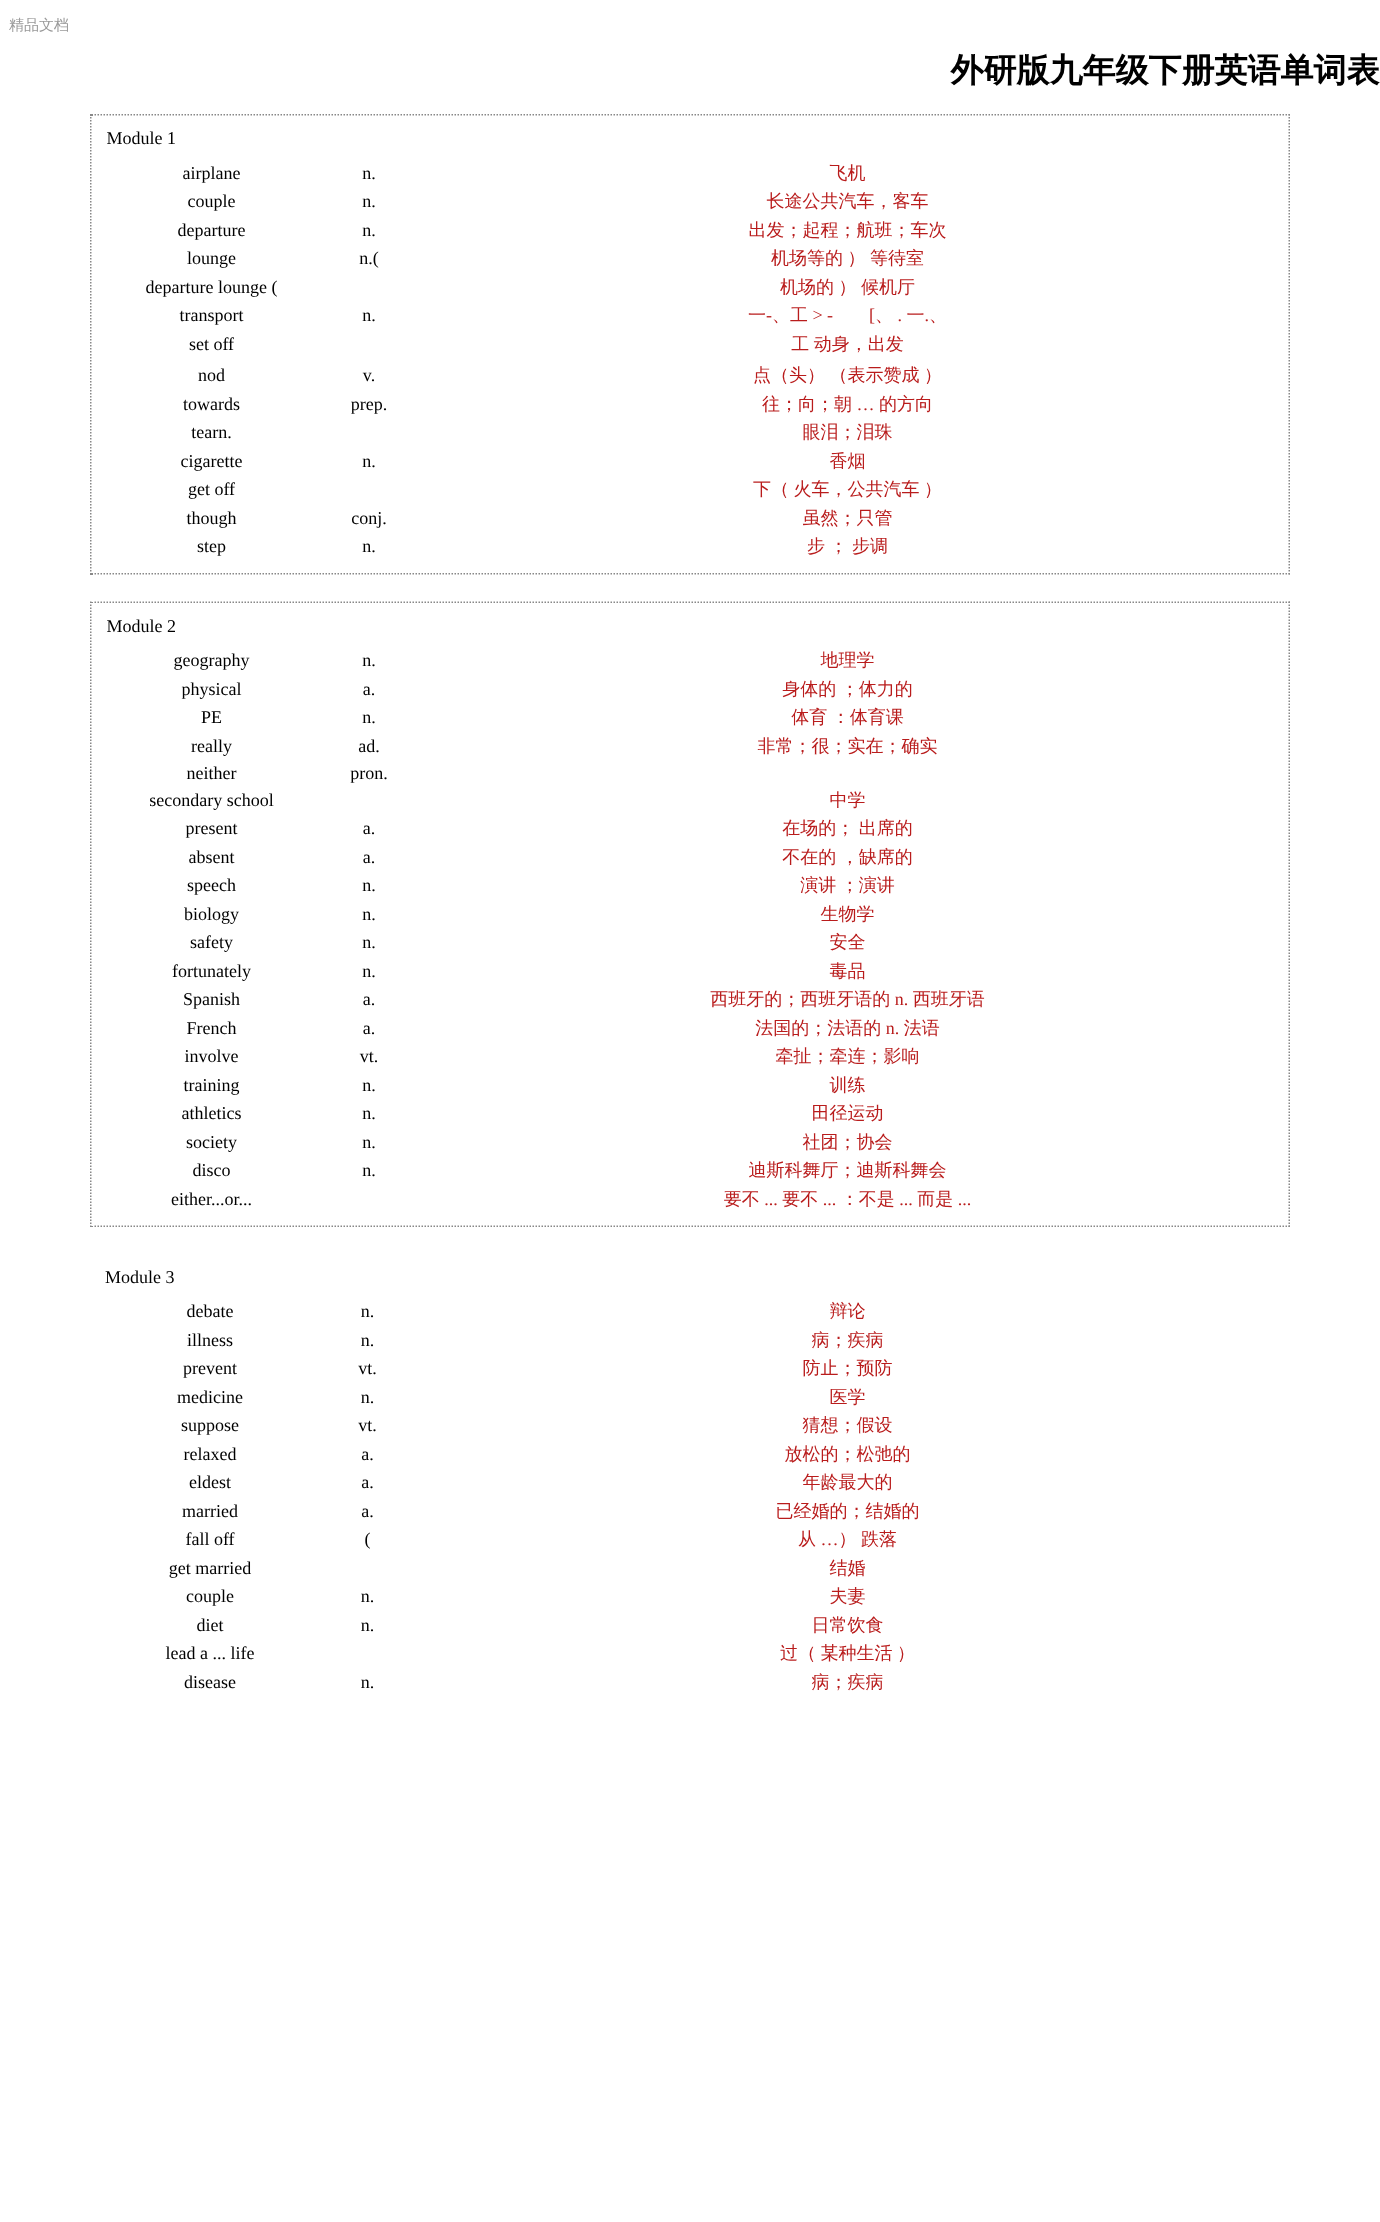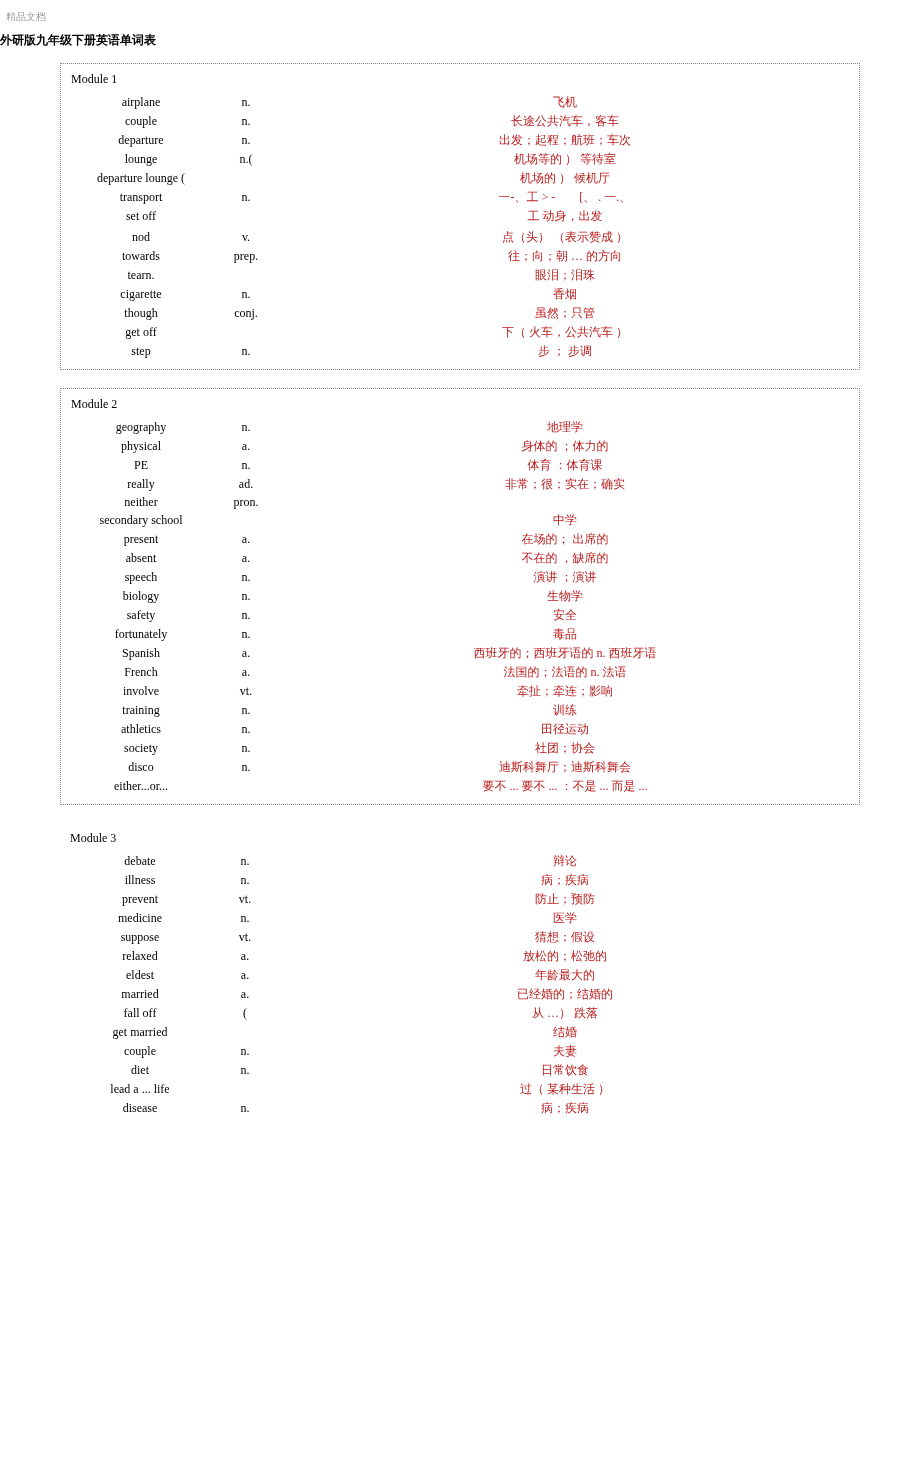--- a/index.html
+++ b/index.html
@@ -10,22 +10,22 @@
     background: #fff;
     color: #000;
     font-size: 12px;
   }
   .header-watermark {
     font-size: 10px;
     color: #999;
     padding: 10px 0 0 6px;
   }
   .page-title {
-    text-align: left;
-    font-size: 12px;
+    text-align: right;
+    font-size: 22px;
     font-weight: bold;
     margin: 8px 0 14px 0;
   }
   .module-block {
     border: 1px dotted #888;
     margin: 8px 60px 18px 60px;
     padding: 6px 10px 8px 10px;
     font-family: Liberation Serif, serif;
   }
   .module-block.no-border {
@@ -118,28 +118,28 @@
         <div class="col-word">tearn.</div>
         <div class="col-pos"></div>
         <div class="col-cn">眼泪；泪珠</div>
       </div>
       <div class="entry">
         <div class="col-word">cigarette</div>
         <div class="col-pos">n.</div>
         <div class="col-cn">香烟</div>
       </div>
       <div class="entry">
+        <div class="col-word">get off</div>
+        <div class="col-pos"></div>
+        <div class="col-cn">下（ 火车，公共汽车  ）</div>
+      </div>
+      <div class="entry">
         <div class="col-word">though</div>
         <div class="col-pos">conj.</div>
         <div class="col-cn">虽然；只管</div>
-      </div>
-      <div class="entry">
-        <div class="col-word">get off</div>
-        <div class="col-pos"></div>
-        <div class="col-cn">下（ 火车，公共汽车  ）</div>
       </div>
       <div class="entry">
         <div class="col-word">step</div>
         <div class="col-pos">n.</div>
         <div class="col-cn">步 ； 步调</div>
       </div>
     </div>
     <div class="module-block">
       <div class="mod-title">Module 2</div>
       <div class="entry">

